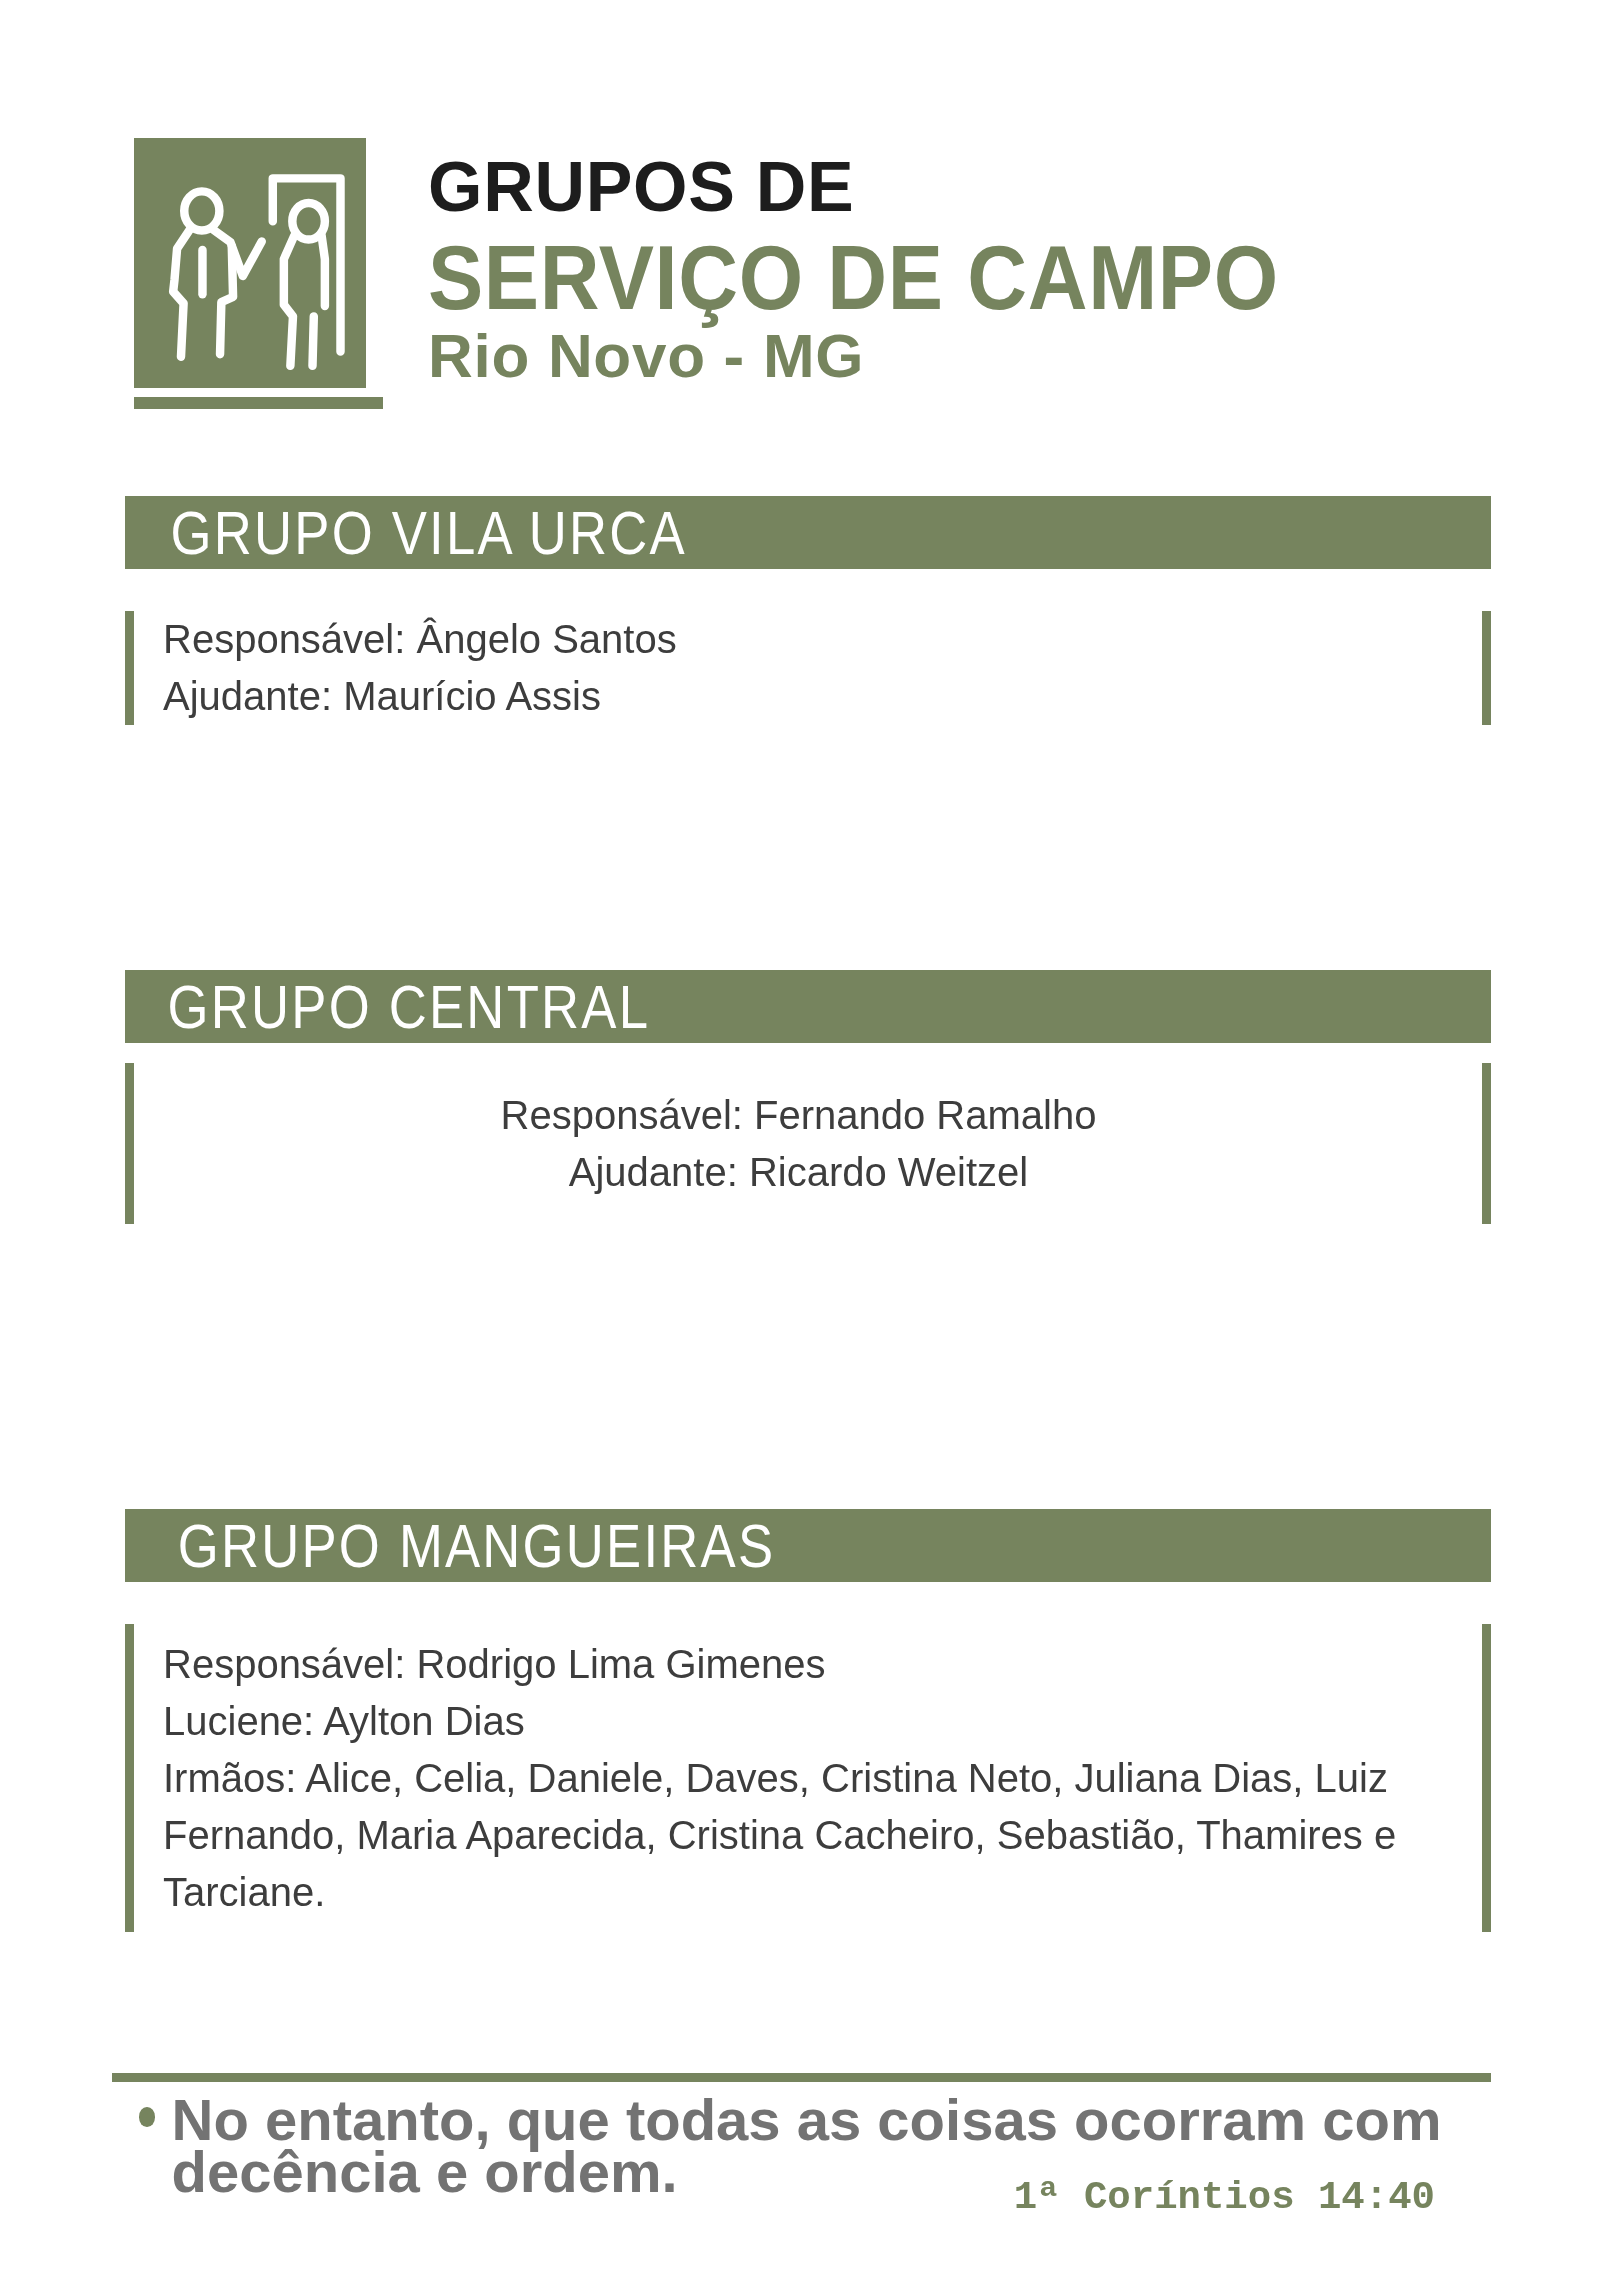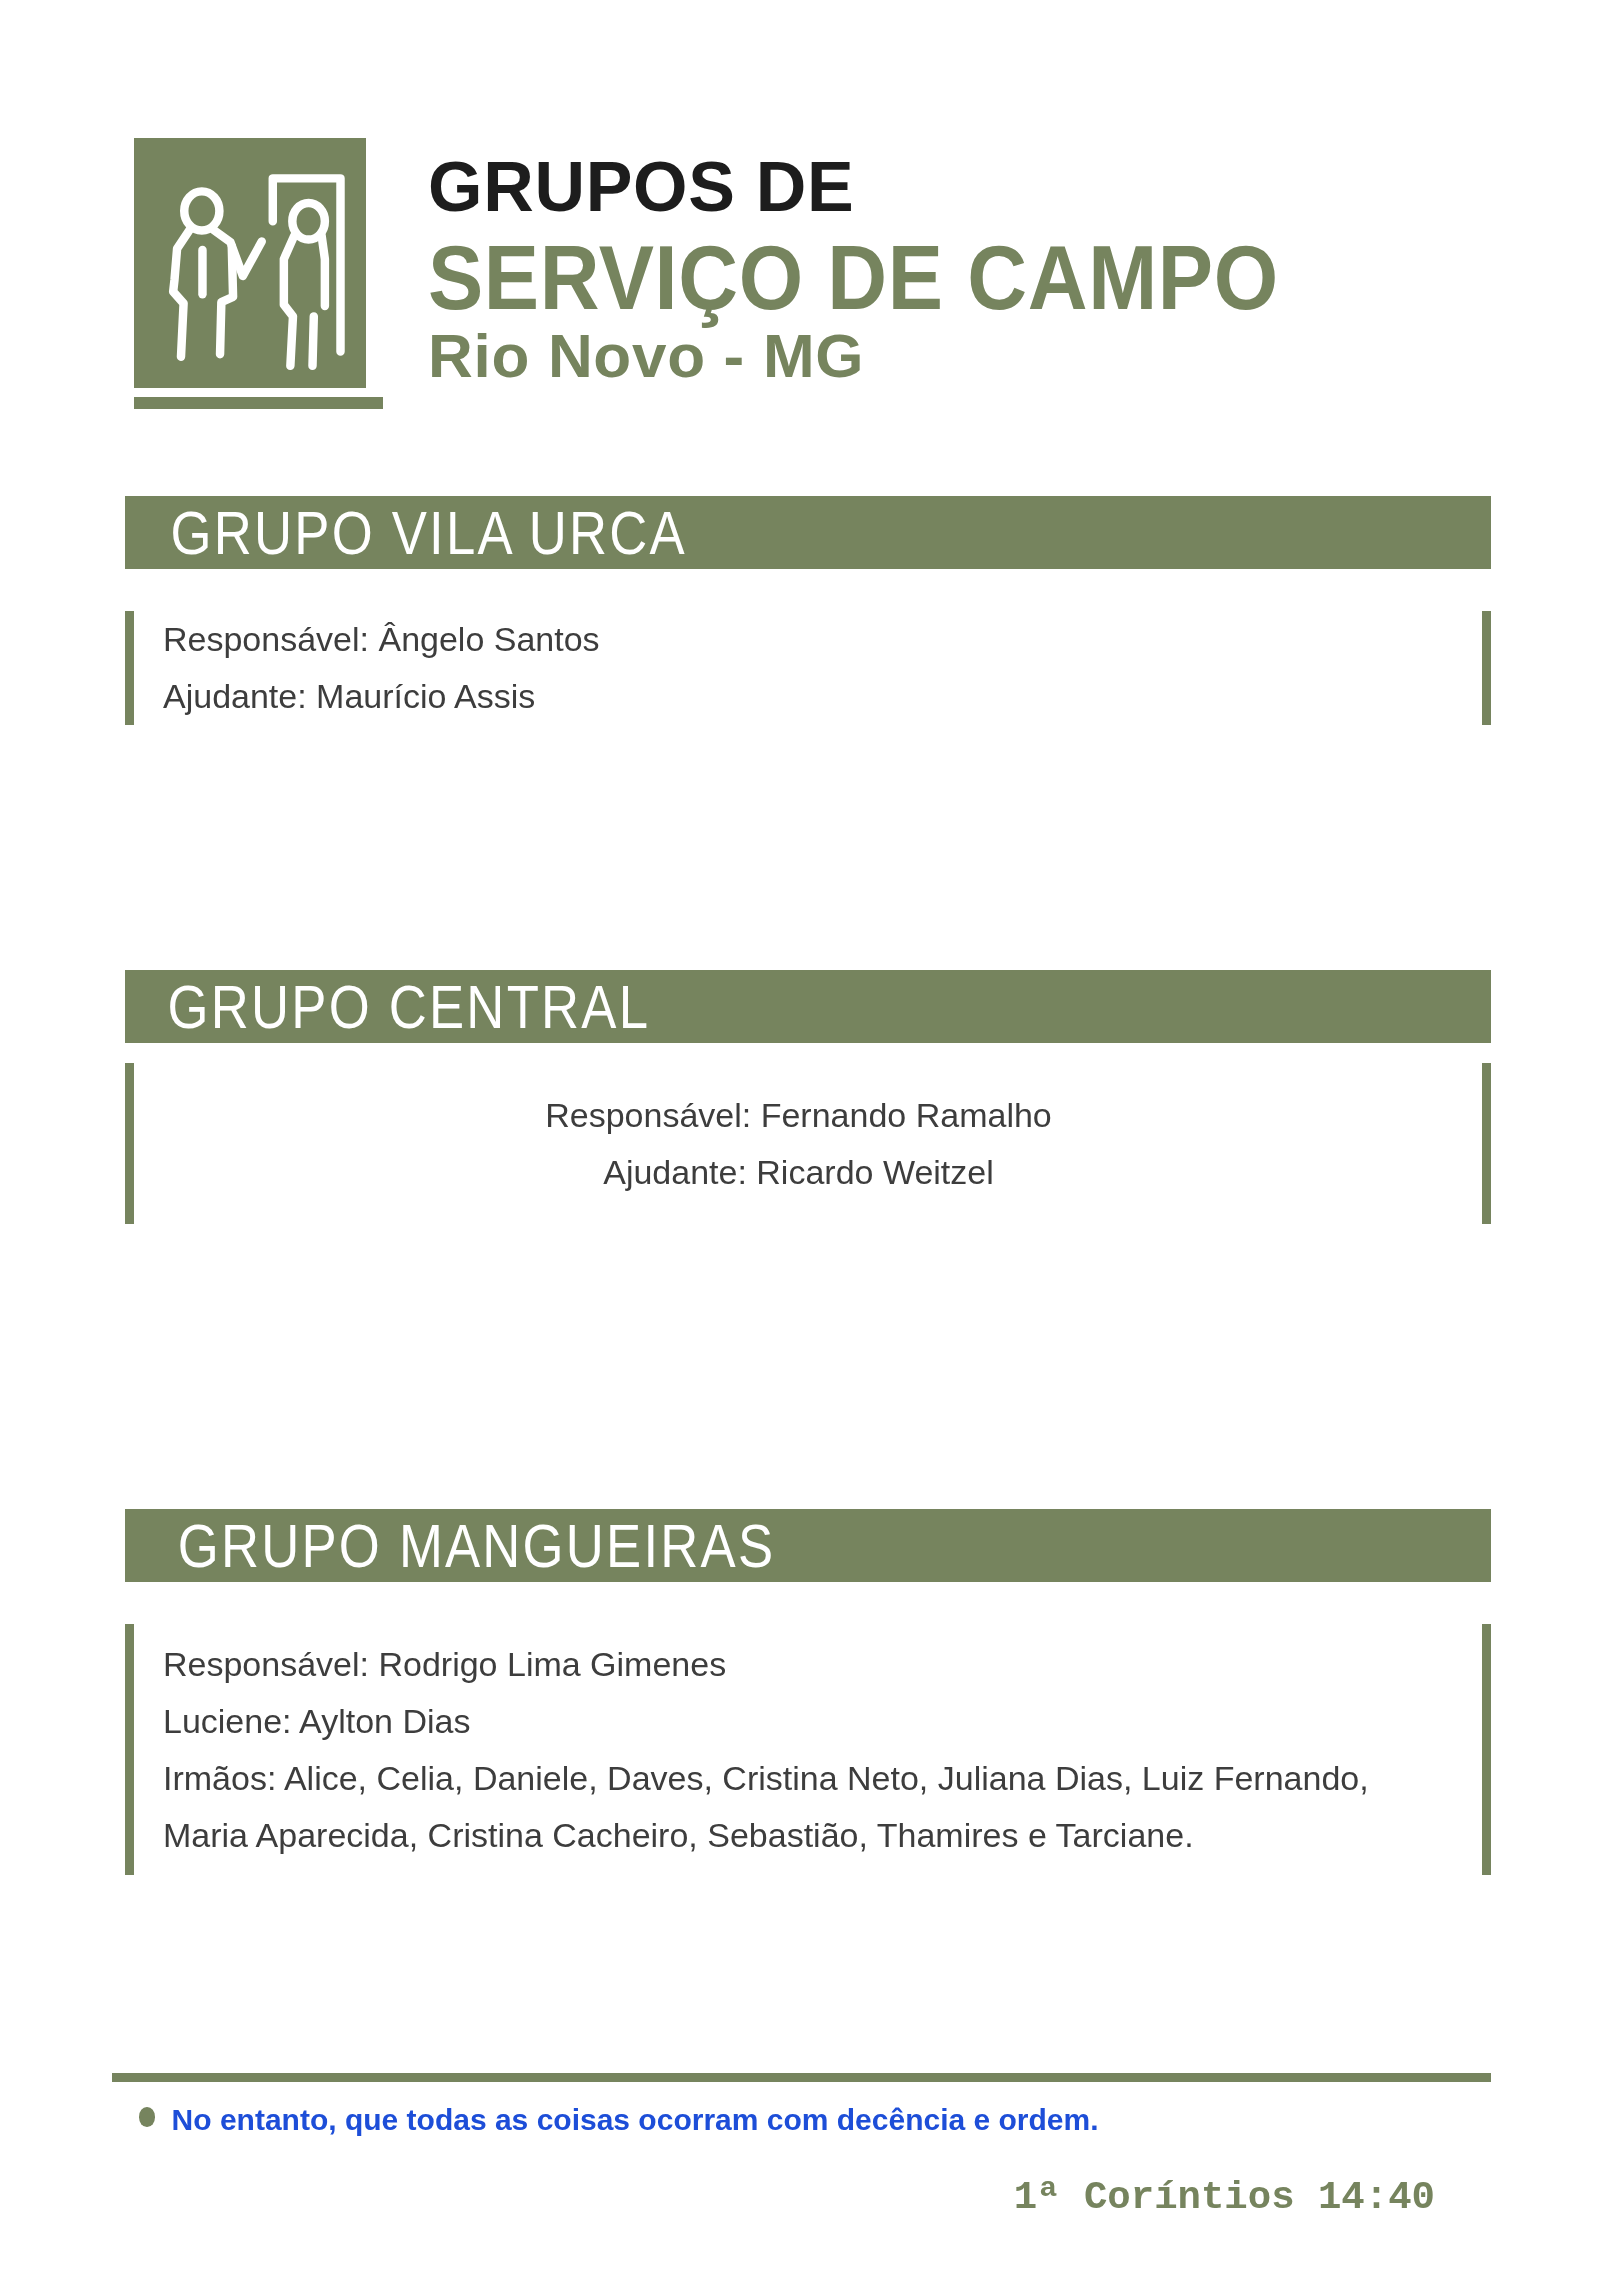--- a/index.html
+++ b/index.html
@@ -43,41 +43,41 @@
   .group-bar span{
     color:#ffffff; font-size:62px; font-weight:400; letter-spacing:2.6px;
     white-space:nowrap; transform:scaleX(0.85);
   }
   .group-body{
     position:absolute; left:125px; width:1366px; box-sizing:border-box;
     border-left:9px solid var(--green); border-right:9px solid var(--green);
     padding-left:29px; padding-right:42px; color:#3d3d3d;
   }
   .group-body p{
-    margin:0; font-size:34px; line-height:57px; font-weight:300;
+    margin:0; font-size:40px; line-height:57px; font-weight:300;
     letter-spacing:0; max-width:1271px;
   }
   .pad36{ padding-top:23.5px; padding-bottom:23.5px;text-align:center; }
   .pad18{ padding-top:11.7px; padding-bottom:11.7px; }
 
   
   .divider{
     position:absolute; left:112px; top:2051px; width:1379px; height:9px;
     background:var(--green);
   }
   .quote-row{
     position:absolute; left:139px; top:2072px; width:1369px;
     display:flex; align-items:flex-start; gap:17px;
   }
   .quote-bullet{
     flex:0 0 auto; width:15.6px; height:19.6px; border-radius:50%;
     background:var(--green); margin-top:13px;
   }
   .quote-text{
-    font-size:30px; line-height:52px; font-weight:700; color:#1d4ed8;
+    font-size:58px; line-height:52px; font-weight:700; color:#737373;
     letter-spacing:0;
   }
   .reference{
     position:absolute; top:2154px; right:181px;
     font-size:39px; font-weight:700; color:var(--green); white-space:nowrap;font-family:Liberation Mono, monospace;
   }
 </style>
 </head>
 <body>
 

